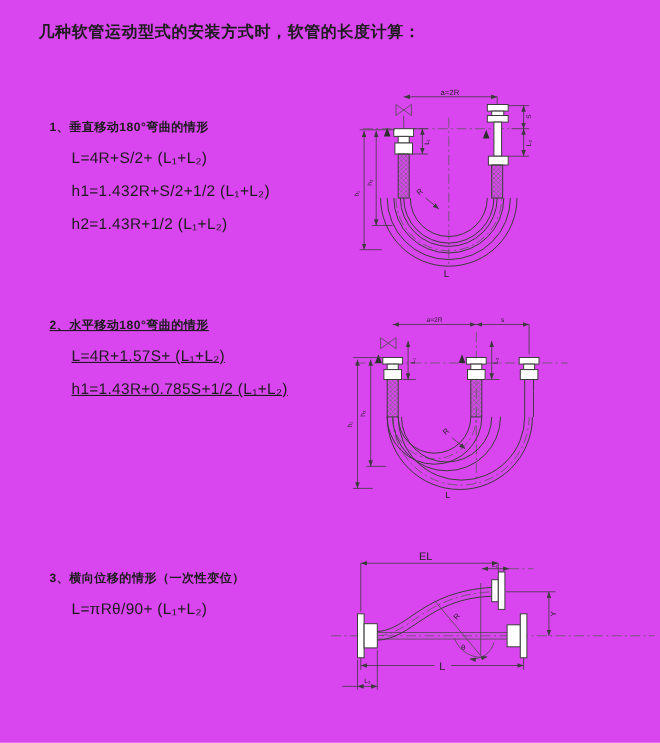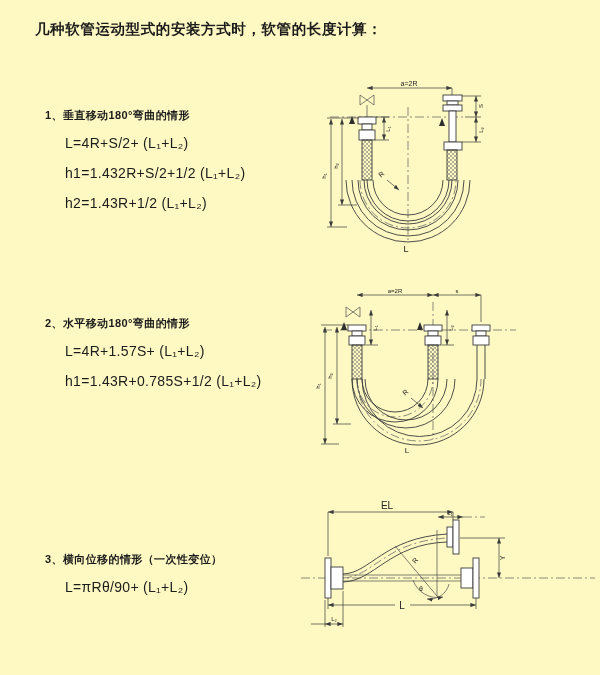--- a/index.html
+++ b/index.html
@@ -1,29 +1,29 @@
 <!DOCTYPE html>
 <html><head>
 <meta charset="utf-8">
 <style>
   html,body{margin:0;padding:0;}
   body{
     width:600px;height:675px;background:#ffffff;
     font-family:"Liberation Sans","DejaVu Sans",sans-serif;
     color:#1c1c1c;
   }
-  .page{position:relative;width:600px;height:675px;background:#fef9c3;overflow:hidden;}
+  .page{position:relative;width:600px;height:675px;background:#d946ef;overflow:hidden;}
   .doc-title{
     position:absolute;left:35px;top:20px;
     font-size:14.5px;font-weight:bold;letter-spacing:0.6px;white-space:nowrap;
   }
   .sec{position:absolute;left:45px;}
   .sec1{top:108px;}
-  .sec2{top:316px;}
-  .sec3{top:518px;margin-top:34px;}
+  .sec2{top:288px;text-decoration:underline;}
+  .sec3{top:518px;}
   .sec-heading{font-size:11px;font-weight:bold;letter-spacing:0.4px;white-space:nowrap;}
   .formulas{margin-top:5px;}
   .formula{
     font-size:14px;line-height:30px;margin-left:20px;
     letter-spacing:0.3px;white-space:nowrap;
   }
   .diag{position:absolute;}
   .d1{left:313px;top:78px;}
   .d2{left:311px;top:284px;}
   .d3{left:299px;top:496px;text-align:center;}

